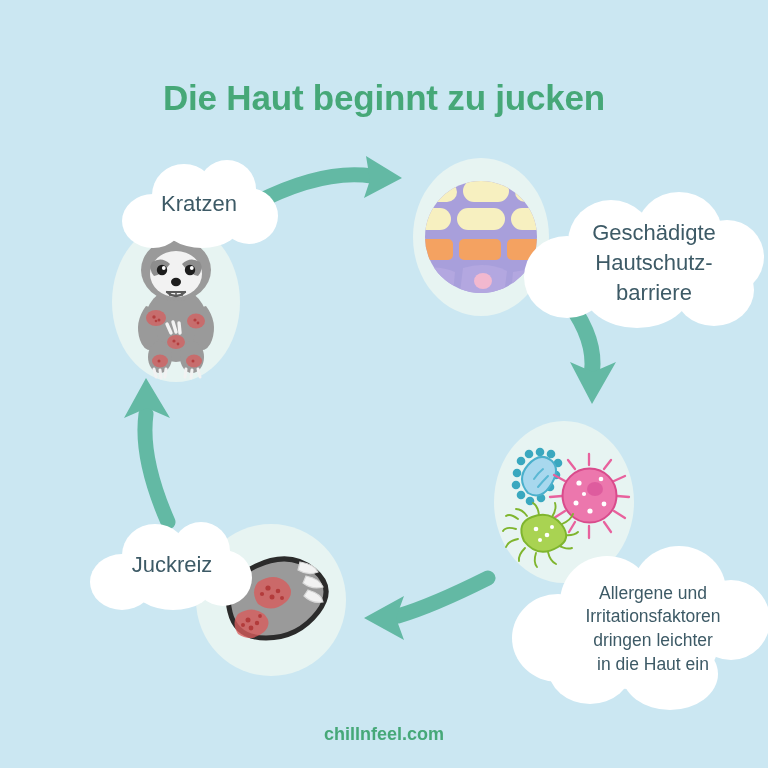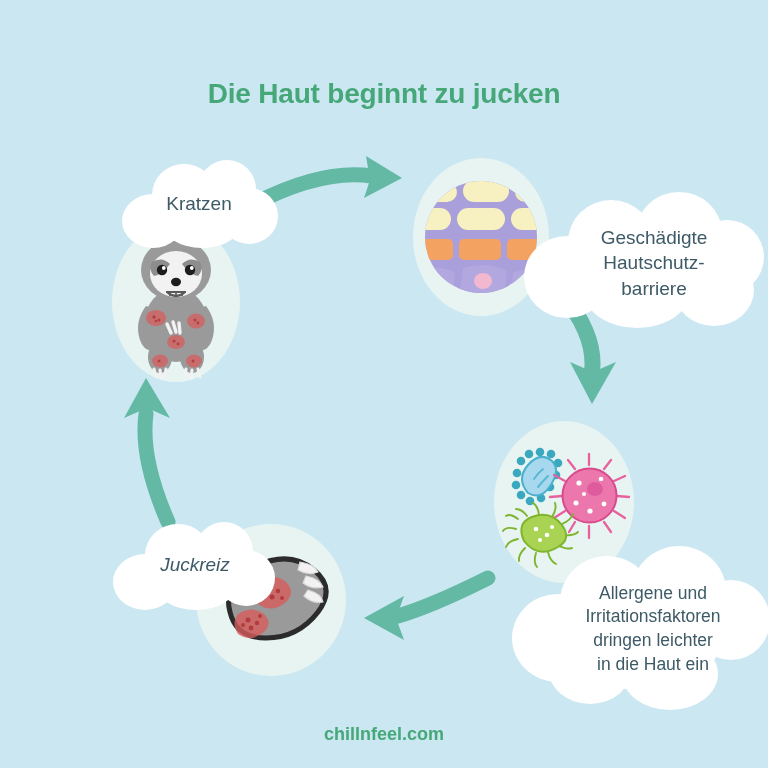--- a/index.html
+++ b/index.html
@@ -9,21 +9,21 @@
     font-family:"Liberation Sans", sans-serif;
     overflow:hidden;
     position:relative;
   }
   #stage{position:absolute;inset:0;}
 
   
   .title{
     position:absolute;left:0;right:0;top:78px;
     text-align:center;
-    font-size:28px;font-weight:bold;
+    font-size:35px;font-weight:bold;
     color:#46a878;
     letter-spacing:-0.2px;
   }
   .footer{
     position:absolute;left:0;right:0;top:724px;
     text-align:center;
     font-size:18px;font-weight:bold;
     color:#46a878;
   }
 
@@ -35,21 +35,21 @@
   }
 
   
   .cloud{position:absolute;}
   .cloud .puff{position:absolute;background:#ffffff;border-radius:50%;}
   .cloud .label{
     position:absolute;inset:0;
     display:flex;align-items:center;justify-content:center;
     text-align:center;
     color:#3d5a66;
-    font-size:19px;
+    font-size:22px;
     line-height:1.35;
     white-space:pre-line;
     z-index:3;
   }
   .cloud .label.small{font-size:17.5px;}
 
   svg{display:block;overflow:visible;}
   .arrows{position:absolute;inset:0;pointer-events:none;}
 </style>
 </head>
@@ -316,21 +316,21 @@
     <div class="puff" style="left:44px;top:8px;width:86px;height:84px;"></div>
     <div class="puff" style="left:112px;top:0px;width:86px;height:82px;"></div>
     <div class="puff" style="left:166px;top:28px;width:74px;height:74px;"></div>
     <div class="puff" style="left:150px;top:62px;width:80px;height:72px;"></div>
     <div class="puff" style="left:58px;top:56px;width:110px;height:80px;"></div>
     <div class="label" style="padding-left:22px;">Geschädigte
 Hautschutz-
 barriere</div>
   </div>
 
-  <div class="cloud" style="left:111px;top:518px;width:168px;height:94px;font-style:italic;">
+  <div class="cloud" style="left:88px;top:518px;width:168px;height:94px;">
     <div class="puff" style="left:2px;top:36px;width:64px;height:56px;"></div>
     <div class="puff" style="left:34px;top:6px;width:66px;height:62px;"></div>
     <div class="puff" style="left:84px;top:4px;width:58px;height:58px;"></div>
     <div class="puff" style="left:106px;top:32px;width:58px;height:56px;"></div>
     <div class="puff" style="left:44px;top:40px;width:82px;height:52px;"></div>
     <div class="label">Juckreiz</div>
   </div>
 
   <div class="footer">chillnfeel.com</div>
 

